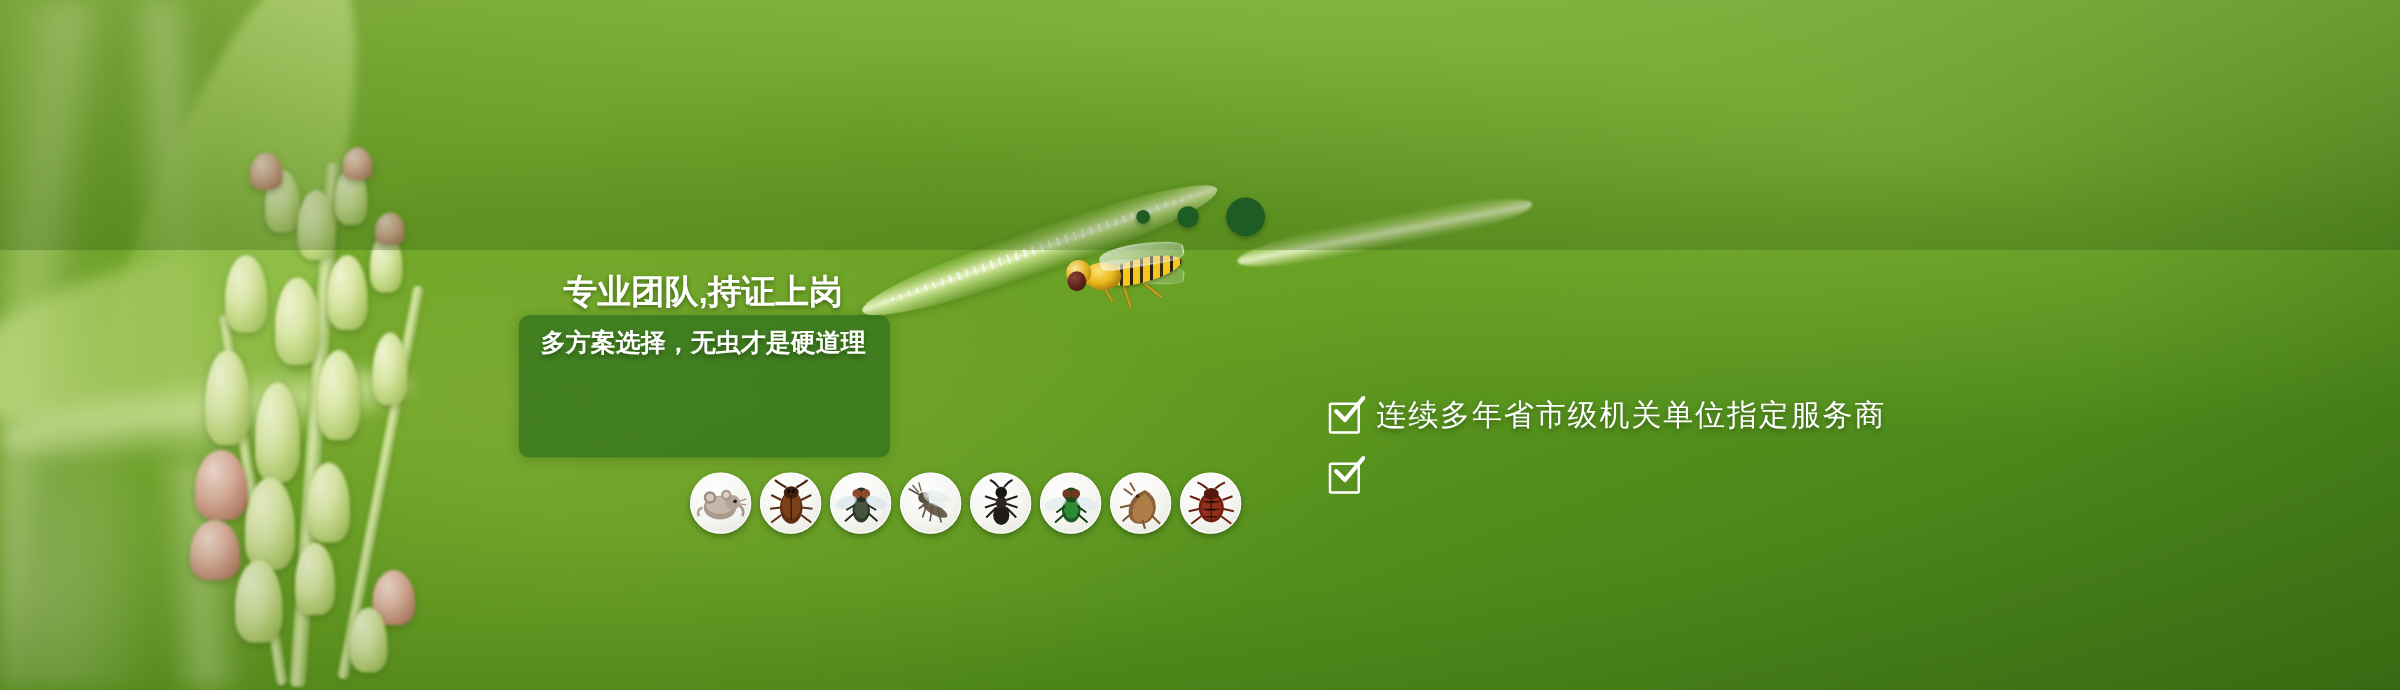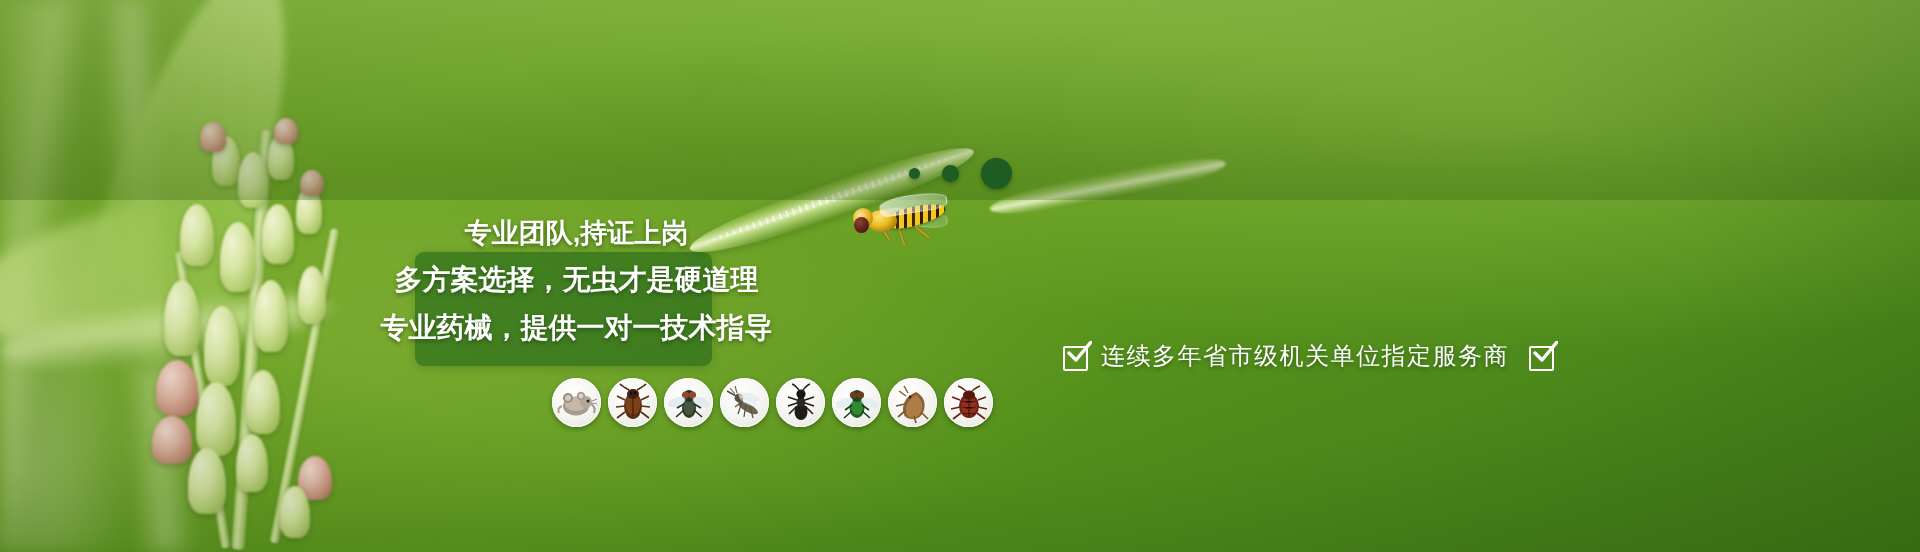--- a/index.html
+++ b/index.html
@@ -150,33 +150,33 @@
   .dot.l{width:31px;height:31px;}
 
   
   .panel{
     position:absolute;left:415px;top:252px;width:297px;height:114px;
     background:rgba(24,92,24,.55);
     border-radius:9px 9px 9px 9px;
     box-shadow:0 2px 10px rgba(15,45,5,.2);
   }
   .panel-lines{
-    position:absolute;left:344px;top:215px;width:465px;
+    position:absolute;left:330px;top:215px;width:465px;
     display:flex;flex-direction:column;align-items:center;gap:10px;
   }
   .pl{
     color:#ffffff;font-weight:bold;white-space:nowrap;
     text-shadow:0 2px 4px rgba(20,50,5,.55);
   }
   .pl1{font-size:27px;letter-spacing:0px;}
-  .pl2{font-size:28px;letter-spacing:0px;}
+  .pl2{font-size:20px;letter-spacing:0px;}
   .pl3{font-size:28px;letter-spacing:0px;}
 
   
-  .bullets{position:absolute;left:1063px;top:340px;display:flex;flex-direction:row;gap:20px;}
+  .bullets{position:absolute;left:1063px;top:316px;display:flex;flex-direction:column;gap:20px;}
   .bullet{display:flex;align-items:center;gap:13px;}
   .chk{width:25px;height:25px;position:relative;flex:0 0 auto;}
   .chk .box{
     position:absolute;left:0;top:2px;width:21px;height:21px;
     border:2px solid #ffffff;border-radius:2px;
   }
   .chk .tick{
     position:absolute;left:3px;top:-3px;width:26px;height:24px;
   }
   .bullet-text{
@@ -260,21 +260,20 @@
   <div class="dots">
     <span class="dot s"></span>
     <span class="dot m"></span>
     <span class="dot l"></span>
   </div>
 
   <div class="panel"></div>
   <div class="panel-lines">
     <div class="pl pl1">专业团队,持证上岗</div>
     <div class="pl pl2">多方案选择，无虫才是硬道理</div>
-    <div class="pl pl3">专业药械，提供一对一技术指导</div>
   </div>
 
   <div class="bullets">
 
     <div class="bullet">
       <span class="chk">
         <span class="box"></span>
         <svg class="tick" viewBox="0 0 26 24" fill="none">
           <path d="M3 12 L10 19 L25 1" stroke="#ffffff" stroke-width="3.4" stroke-linecap="round" stroke-linejoin="round"></path>
         </svg>

